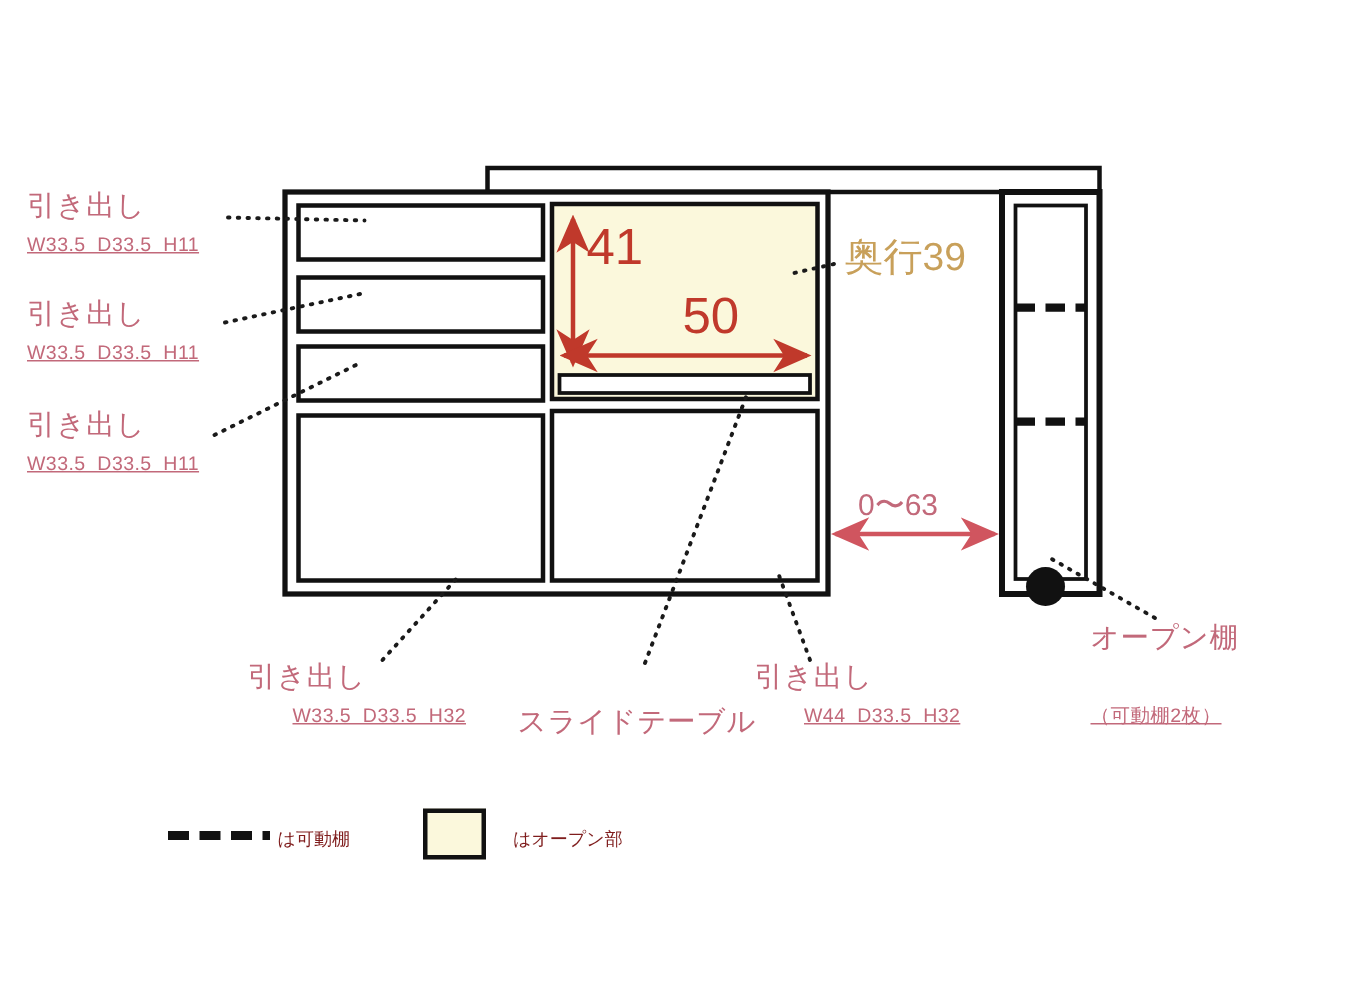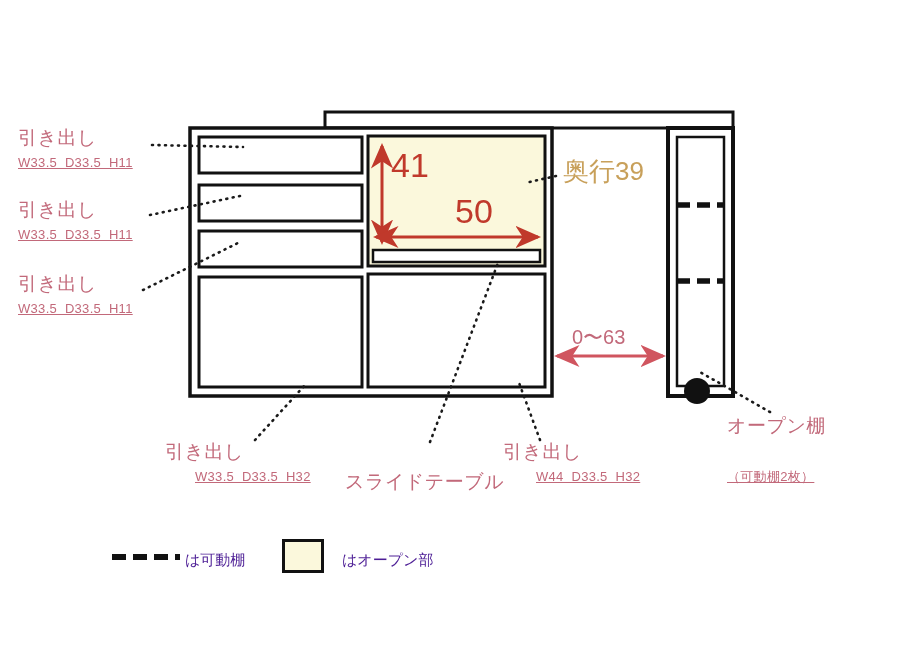--- a/index.html
+++ b/index.html
@@ -35,22 +35,22 @@
     font-size: 19px;
     letter-spacing: 0.5px;
   }
   .lbl-dim {
     font-size: 13px;
     letter-spacing: 0.3px;
     text-decoration: underline;
   }
   .legend-text {
     position: absolute;
-    font-size: 15px;
-    color: #4c1d95;
+    font-size: 12px;
+    color: #7f1d1d;
     white-space: pre;
   }
   .dimnum {
     position: absolute;
     color: #c0392b;
     font-size: 34px;
     font-weight: 400;
     white-space: pre;
     line-height: 1;
   }

